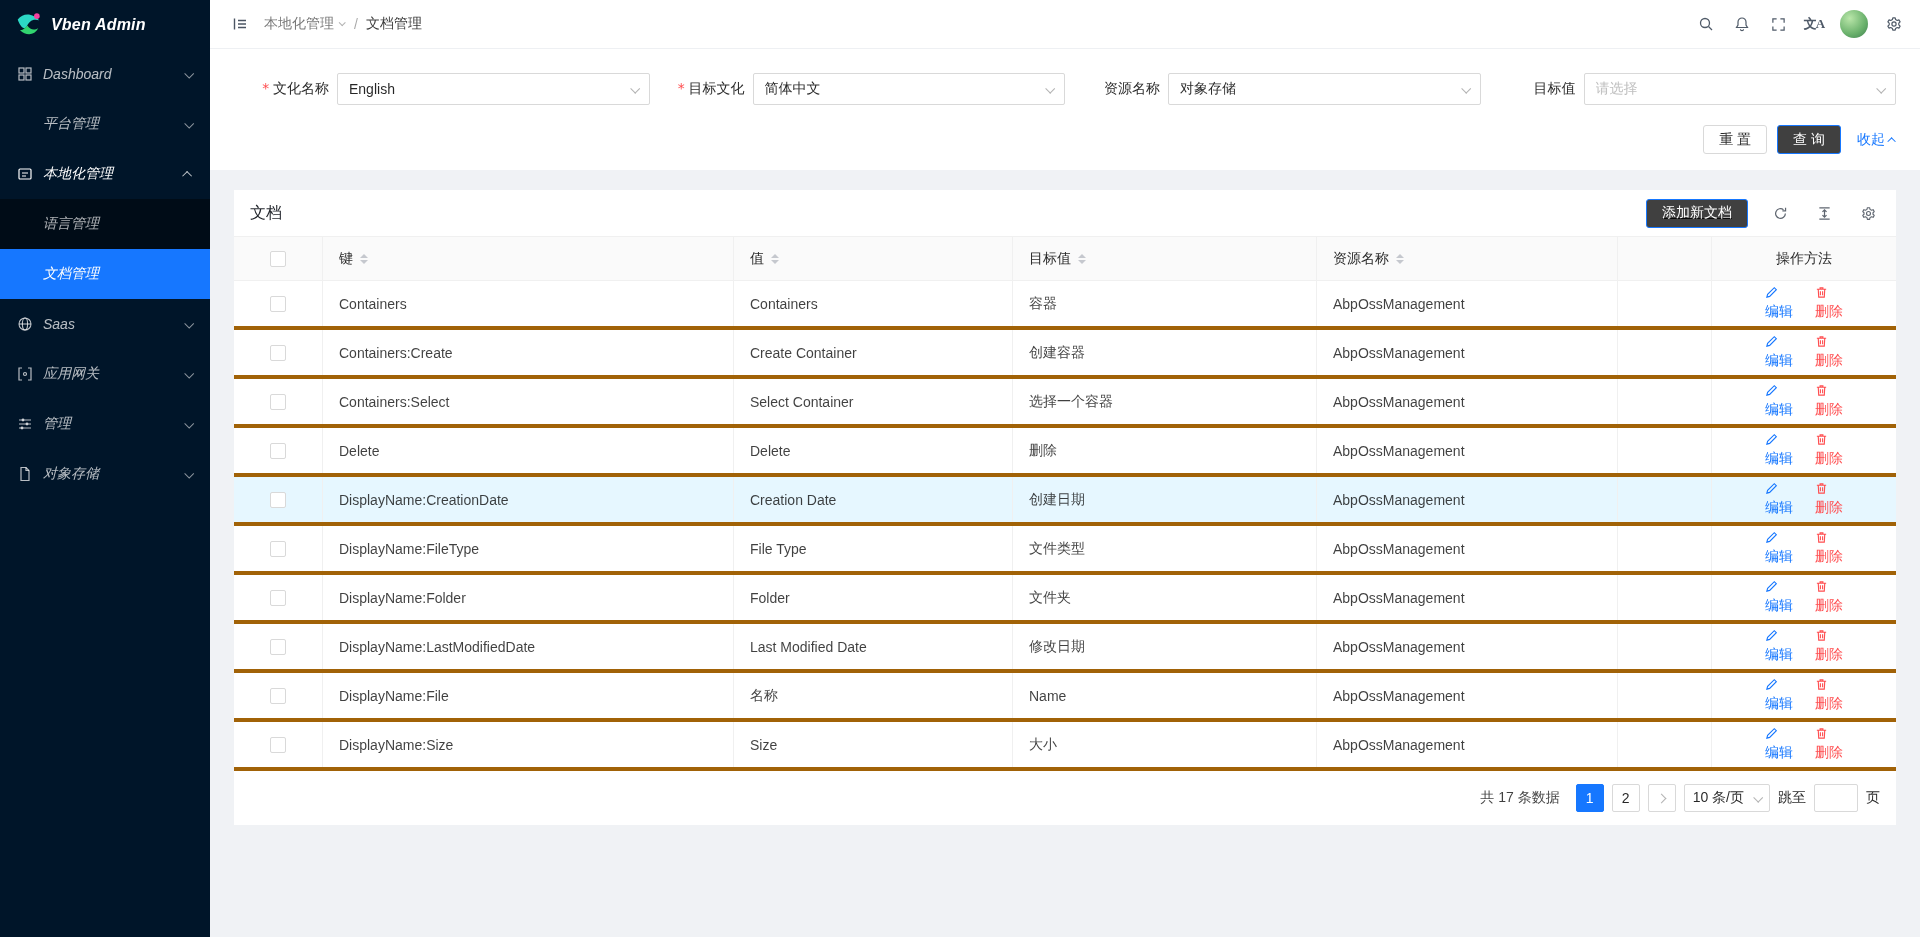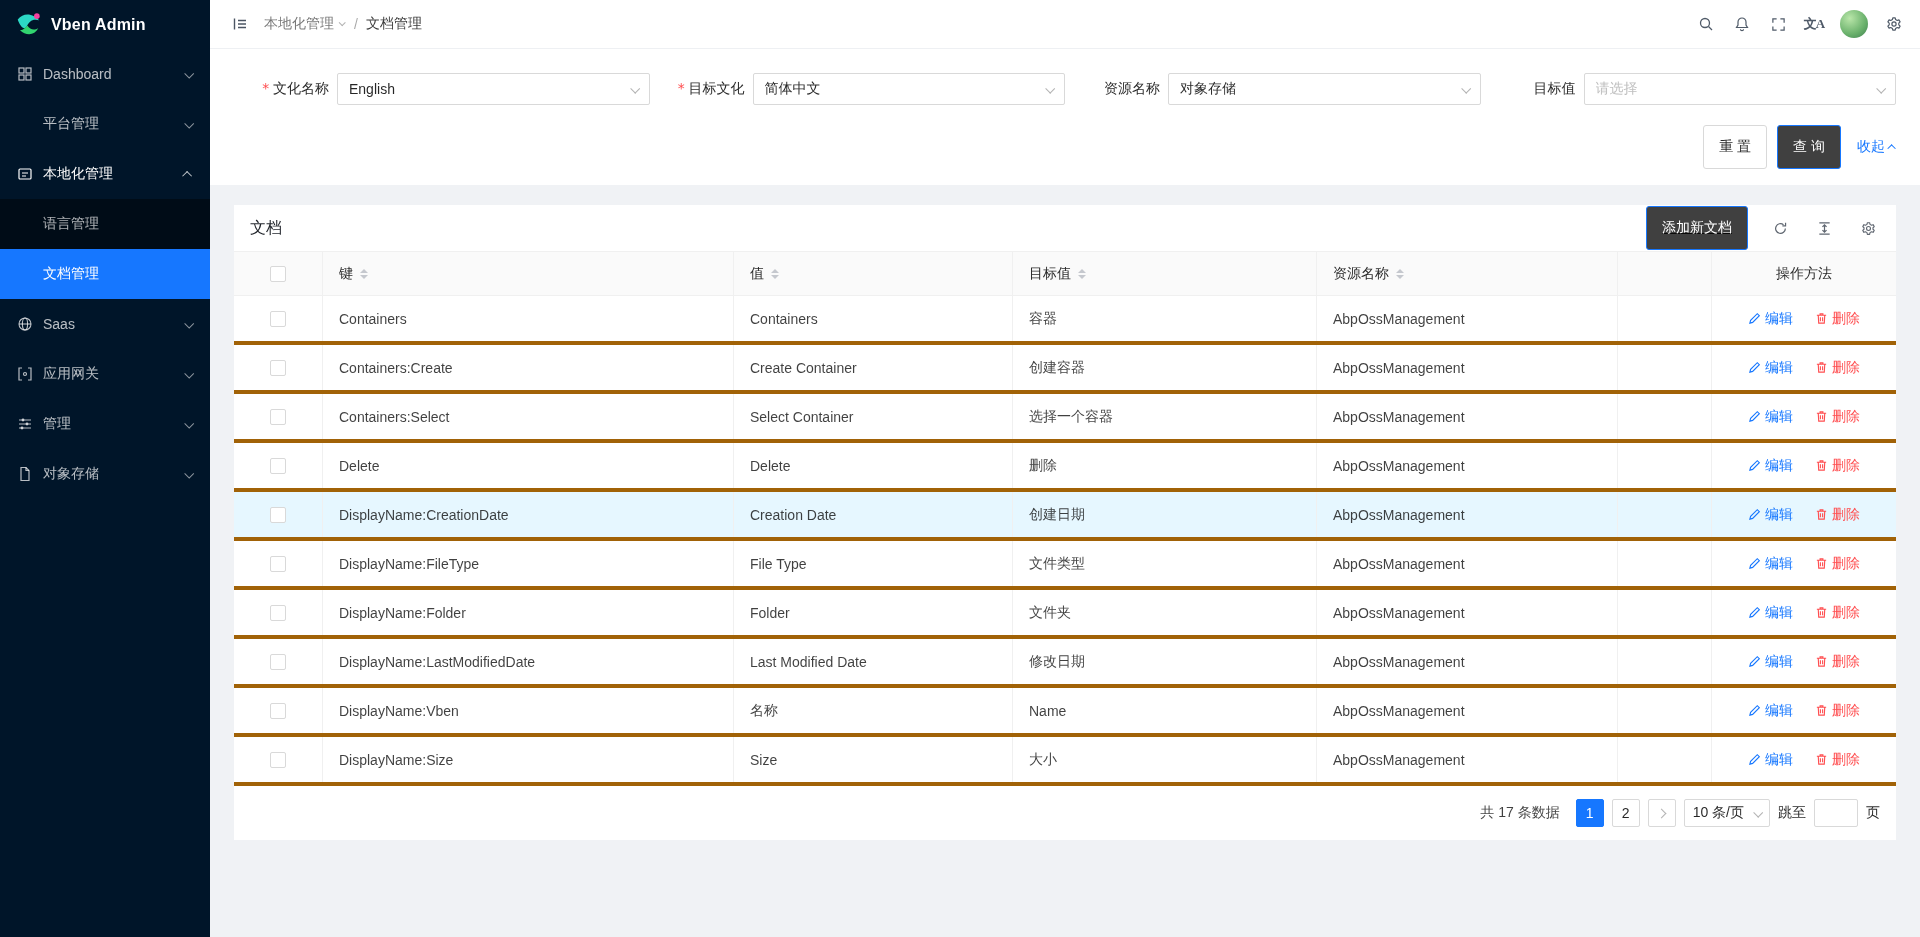--- a/index.html
+++ b/index.html
@@ -8,21 +8,21 @@
   body {
     font-family: "Liberation Sans", "DejaVu Sans", sans-serif;
     font-size: 14px;
     color: rgba(0,0,0,0.85);
     background: #f0f2f5;
   }
 
   
   .sidebar {
     position: fixed; left: 0; top: 0; width: 210px; height: 100%;
-    background: #001529; z-index: 20;
+    background: #001529; z-index: 20; font-style: italic;
   }
   .logo-row {
     height: 49px; display: flex; align-items: center; gap: 9px;
     padding: 0 14px; cursor: pointer;
   }
   .logo-title { color: #fff; font-size: 16px; font-weight: bold; letter-spacing: .2px; }
   .menu-item {
     height: 50px; display: flex; align-items: center;
     padding: 0 18px 0 17px; color: rgba(255,255,255,0.72);
     cursor: pointer; font-size: 14px;
@@ -94,21 +94,21 @@
   .select .sel-value { color: rgba(0,0,0,0.85); white-space: nowrap; overflow: hidden; }
   .select .sel-value.placeholder { color: #bfbfbf; }
   .search-row { display: flex; align-items: center; margin-top: 16px; }
   .text-input {
     flex: 1; height: 32px; border: 1px solid #d9d9d9; border-radius: 2px;
     padding: 0 11px; font-size: 14px; font-family: inherit; color: rgba(0,0,0,0.85); outline: none;
   }
   .text-input::placeholder { color: #bfbfbf; }
   .actions-row { margin-top: 20px; display: flex; align-items: center; justify-content: flex-end; gap: 10px; }
   .btn {
-    height: 44px; padding: 0 15px; border-radius: 3px; font-size: 14px; cursor: pointer;
+    height: 29px; padding: 0 15px; border-radius: 3px; font-size: 14px; cursor: pointer;
     font-family: inherit; display: inline-flex; align-items: center; justify-content: center;
   }
   .btn-default { background: #fff; border: 1px solid #d9d9d9; color: rgba(0,0,0,0.85); }
   .btn-primary { background: #404040; border: 1px solid #1677ff; color: #fff; }
   .collapse-link {
     color: #1677ff; cursor: pointer; display: inline-flex; align-items: center;
     margin-left: 6px; font-size: 14px; background: none; border: none; font-family: inherit;
   }
 
   
@@ -144,22 +144,22 @@
     color: rgba(0,0,0,0.75); border-right: 1px solid #f0f0f0;
     white-space: nowrap; overflow: hidden;
   }
   .td:last-child { border-right: none; }
   .checkbox {
     width: 16px; height: 16px; border: 1px solid #d9d9d9; border-radius: 2px;
     background: #fff; display: inline-block; cursor: pointer;
   }
   .td-actions { gap: 22px; }
   .action-link {
-    display: inline-flex; align-items: center; gap: 4px; cursor: pointer;
-    background: none; border: none; font-size: 14px; font-family: inherit;
+    display: inline-flex; align-items: flex-start; gap: 4px; cursor: pointer;
+    background: none; border: none; font-size: 14px; font-family: inherit; flex-direction: column;
   }
   .action-link.edit { color: #1677ff; }
   .action-link.del { color: #ff4d4f; }
 
   
   .pagination {
     height: 54px; display: flex; align-items: center; justify-content: flex-end;
     gap: 8px; padding: 0 16px; font-size: 14px; color: rgba(0,0,0,0.85);
   }
   .pg-total { margin-right: 8px; color: rgba(0,0,0,0.75); }
@@ -680,21 +680,21 @@
         </span>
         <span>删除</span>
       </button>
     </div>
   </div>
 
   <div class="grid-row tr">
     <div class="td td-check">
       <span class="checkbox"></span>
     </div>
-    <div class="td">DisplayName:Vben</div>
+    <div class="td">DisplayName:File</div>
     <div class="td">名称</div>
     <div class="td">Name</div>
     <div class="td">AbpOssManagement</div>
     <div class="td"></div>
     <div class="td td-actions">
       <button class="action-link edit">
         <span>
           <svg width="13" height="13" viewBox="0 0 14 14" fill="none" stroke="currentColor" stroke-width="1.2">
                     <path d="M2 12l.8-3L10 1.8 12.2 4 5 11.2 2 12z"></path>
                   </svg>

